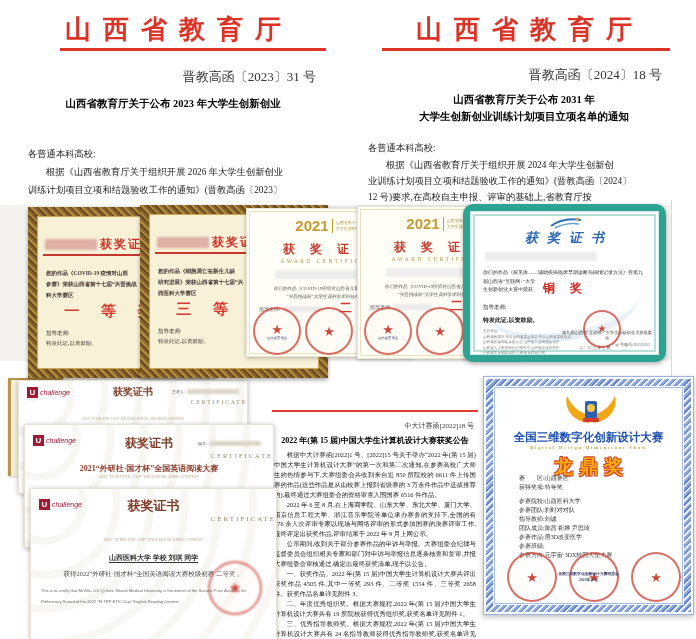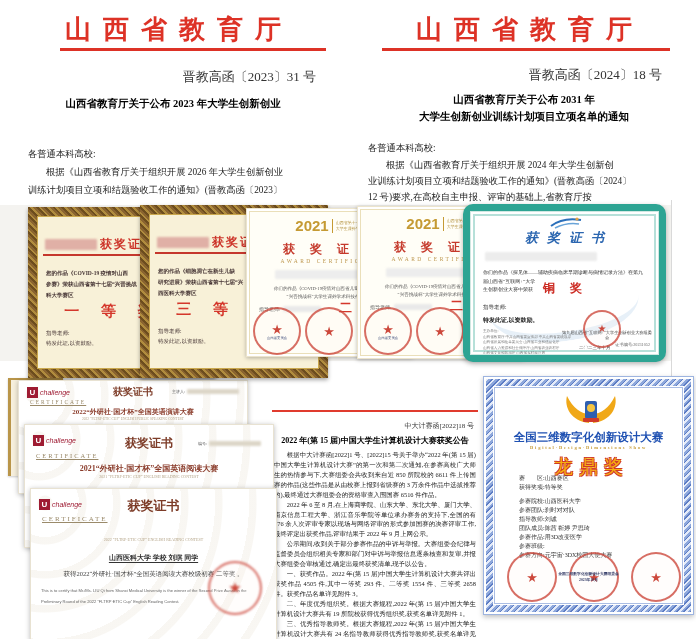--- a/index.html
+++ b/index.html
@@ -81,21 +81,21 @@
   .tcert .cno{position:absolute;bottom:7px;right:8px;font-size:4.2px;color:#666;}
   
   .ecert{position:absolute;background:#fff;border:1px solid #e8e2d2;
          box-shadow:0 1px 5px rgba(0,0,0,.28);overflow:hidden;
          background-image:repeating-radial-gradient(circle at 14px 14px, rgba(166,138,80,.07) 0 7px, transparent 8px 34px);}
   .ulogo{position:absolute;display:flex;align-items:center;gap:2px;}
   .ulogo .u{width:11px;height:11px;background:#9e1b32;color:#fff;font-weight:bold;font-size:8px;
             display:flex;align-items:center;justify-content:center;font-family:"Liberation Sans",sans-serif;}
   .ulogo .ut{color:#9e1b32;font-size:7px;font-style:italic;font-family:"Liberation Sans",sans-serif;}
   .ecert .et{position:absolute;left:0;width:100%;text-align:center;color:#7d3c28;font-weight:bold;}
-  .ecert .ec{position:absolute;left:11px;width:100%;text-align:left;color:#9a8a6a;letter-spacing:2px;text-decoration:underline;}
+  .ecert .ec{position:absolute;left:0;width:100%;text-align:right;color:#9a8a6a;letter-spacing:2px;}
   .ecert .el{position:absolute;left:0;width:100%;text-align:center;color:#8a3b2a;font-weight:bold;white-space:nowrap;}
   .ecert .een{position:absolute;left:0;width:100%;text-align:center;color:#b4a488;white-space:nowrap;}
   .ecert .side{position:absolute;display:flex;align-items:center;gap:2px;font-size:4px;color:#555;}
   .ecert .sblur{width:52px;height:5px;background:#dcd6c8;}
   
   .cdoc{position:absolute;background:#fff;}
   .cdoc .ct{position:absolute;top:12px;left:0;width:100%;text-align:center;font-size:12px;
             font-weight:bold;color:#e03b2e;white-space:nowrap;}
   .cdoc .crule{position:absolute;top:32px;left:0;width:100%;height:1.5px;background:#e03b2e;}
   .cdoc .cnum{position:absolute;top:43px;right:4px;font-size:7px;color:#333;}
@@ -109,21 +109,21 @@
          box-shadow:0 2px 5px rgba(0,0,0,.25);}
   .bcert .frame{position:absolute;inset:2px;
          border:7px solid #7f9bd6;
          border-image:repeating-linear-gradient(135deg,#e4ebf9 0 2px,#8ea8dc 2px 4px,#5c7cc4 4px 5px) 7;}
   .bcert .in{position:absolute;inset:10px;border:1px solid #aabde4;overflow:hidden;}
   .bcert .bt{position:absolute;top:42px;left:0;width:100%;text-align:center;font-size:11.5px;
              font-weight:bold;color:#1e50b2;white-space:nowrap;font-family:"Liberation Sans",sans-serif;}
   .bcert .bs{position:absolute;top:57px;left:0;width:100%;text-align:center;font-size:4.5px;
              font-weight:bold;color:#c59a33;letter-spacing:1.8px;white-space:nowrap;}
   .bcert .baw{position:absolute;top:66px;left:0;width:100%;text-align:center;font-size:19px;
-              font-weight:normal;color:#f7b010;letter-spacing:6px;white-space:nowrap;text-indent:6px;
+              font-weight:bold;color:#f7b010;letter-spacing:6px;white-space:nowrap;text-indent:6px;
               text-shadow:.8px .8px 0 #d03a2a,-.8px -.8px 0 #d03a2a,.8px -.8px 0 #d03a2a,-.8px .8px 0 #d03a2a;}
   .bcert .flds{position:absolute;top:86px;left:24px;font-size:6px;color:#333;}
   .bcert .fld{min-height:8.6px;white-space:nowrap;}
   .bcert .fld.gap{min-height:5px;}
   .bcert .scap{position:absolute;top:184px;left:0;width:100%;text-align:center;font-size:3.8px;
                color:#39406b;font-weight:bold;line-height:1.5;}
   .vline{position:absolute;background:#d9d9d9;width:1px;}
   .graystrip{position:absolute;background:#f4f3f0;}
   .backfrag{position:absolute;background:#f7f0dd;border-left:3px solid #b99549;border-top:2px solid #b99549;
             box-shadow:0 1px 2px rgba(0,0,0,.2);}
@@ -286,21 +286,20 @@
     <div class="ulogo" style="left:8px;top:6px;">
         <span class="u">U</span>
         <span class="ut">challenge</span>
       </div>
     <div class="side" style="right:8px;top:8px;">
         <span>主讲人:</span>
         <span class="sblur blurbox"></span>
       </div>
     <div class="et" style="top:4px;font-size:10px;">获奖证书</div>
     <div class="ec" style="top:18px;font-size:5.5px;">CERTIFICATE</div>
-    <div class="el" style="top:26px;font-size:7px;">2022“外研社·国才杯”全国英语演讲大赛</div>
     <div class="een" style="top:36px;font-size:3.5px;">2022 “FLTRP·ETIC CUP” ENGLISH PUBLIC SPEAKING CONTEST</div>
   </div>
 
   <div class="ecert" style="left:24px;top:424px;width:248px;height:122px;z-index:2;">
     <div class="ulogo" style="left:8px;top:10px;">
         <span class="u">U</span>
         <span class="ut">challenge</span>
       </div>
     <div class="side" style="right:12px;top:16px;">
         <span>编号:</span>

